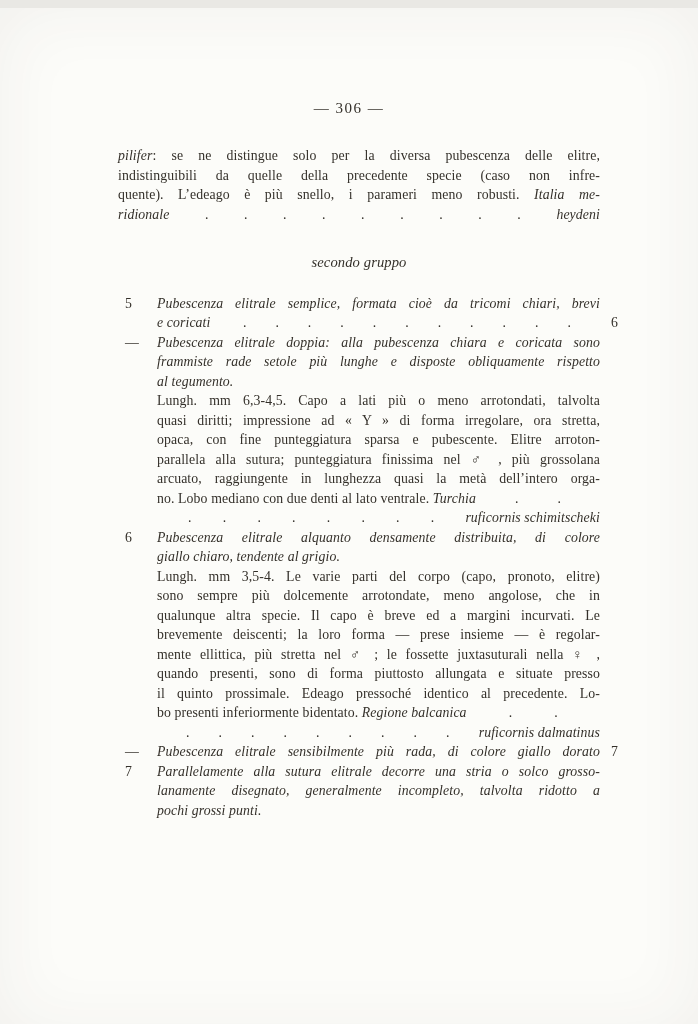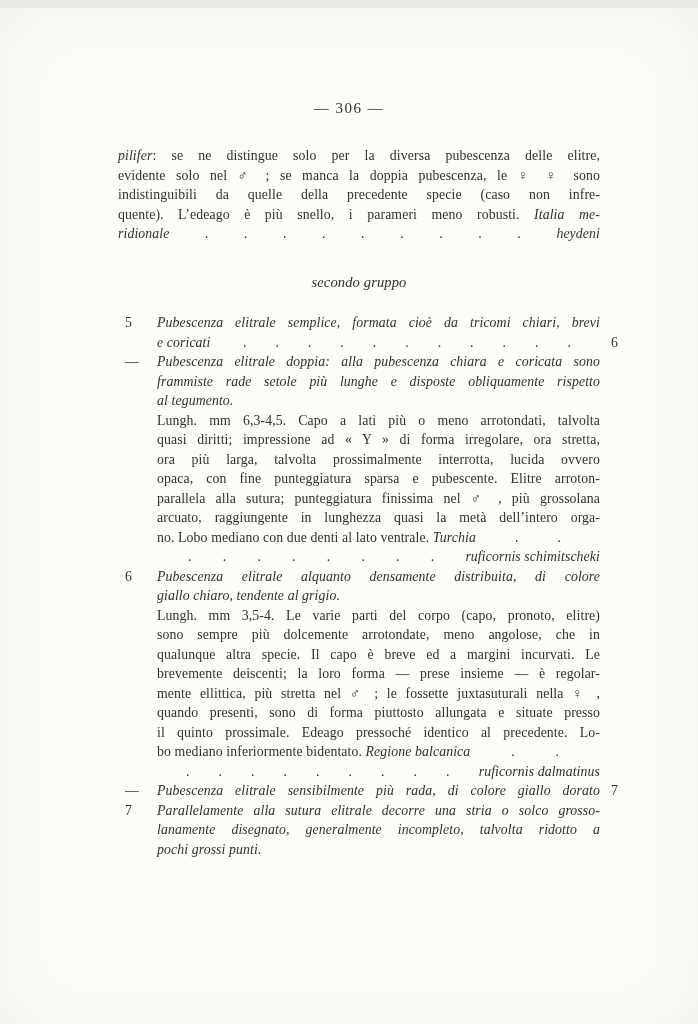--- a/index.html
+++ b/index.html
@@ -50,25 +50,20 @@
 <div class="page" style="background: rgb(252, 252, 249); color: rgb(52, 48, 42);">
   <div class="pagenum">— 306 —</div>
   <div class="text-block">
       <div class="line wide">
         <span class="gutter"></span>
         <div class="body just"><em>pilifer</em><span>: se ne distingue solo per la diversa pubescenza delle elitre,</span></div>
         <span class="ref"></span>
       </div>
       <div class="line wide">
         <span class="gutter"></span>
-        <div class="body just"><span>evidente solo nel ♂ ; se manca la doppia pubescenza, le ♀ ♀ sono</span></div>
-        <span class="ref"></span>
-      </div>
-      <div class="line wide">
-        <span class="gutter"></span>
         <div class="body just"><span>indistinguibili da quelle della precedente specie (caso non infre-</span></div>
         <span class="ref"></span>
       </div>
       <div class="line wide">
         <span class="gutter"></span>
         <div class="body just"><span>quente). L’edeago è più snello, i parameri meno robusti. </span><em>Italia me-</em></div>
         <span class="ref"></span>
       </div>
       <div class="line wide">
         <span class="gutter"></span>
@@ -140,25 +135,20 @@
         <div class="body just"><span>Lungh. mm 6,3-4,5. Capo a lati più o meno arrotondati, talvolta</span></div>
         <span class="ref"></span>
       </div>
       <div class="line item">
         <span class="gutter"></span>
         <div class="body just"><span>quasi diritti; impressione ad « Y » di forma irregolare, ora stretta,</span></div>
         <span class="ref"></span>
       </div>
       <div class="line item">
         <span class="gutter"></span>
-        <div class="body just"><span>ora più larga, talvolta prossimalmente interrotta, lucida ovvero</span></div>
-        <span class="ref"></span>
-      </div>
-      <div class="line item">
-        <span class="gutter"></span>
         <div class="body just"><span>opaca, con fine punteggiatura sparsa e pubescente. Elitre arroton-</span></div>
         <span class="ref"></span>
       </div>
       <div class="line item">
         <span class="gutter"></span>
         <div class="body just"><span>parallela alla sutura; punteggiatura finissima nel ♂ , più grossolana</span></div>
         <span class="ref"></span>
       </div>
       <div class="line item">
         <span class="gutter"></span>
@@ -236,21 +226,21 @@
         <span class="ref"></span>
       </div>
       <div class="line item">
         <span class="gutter"></span>
         <div class="body just"><span>il quinto prossimale. Edeago pressoché identico al precedente. Lo-</span></div>
         <span class="ref"></span>
       </div>
       <div class="line item">
         <span class="gutter"></span>
         <div class="body leader">
-          <span class="left"><span>bo mediano inferiormente bidentato. </span><em>Regione balcanica</em></span>
+          <span class="left"><span>bo presenti inferiormente bidentato. </span><em>Regione balcanica</em></span>
           <span class="dots">
             <i>.</i>
             <i>.</i>
           </span>
           <span class="tail"></span>
         </div>
         <span class="ref"></span>
       </div>
       <div class="line item">
         <span class="gutter"></span>

